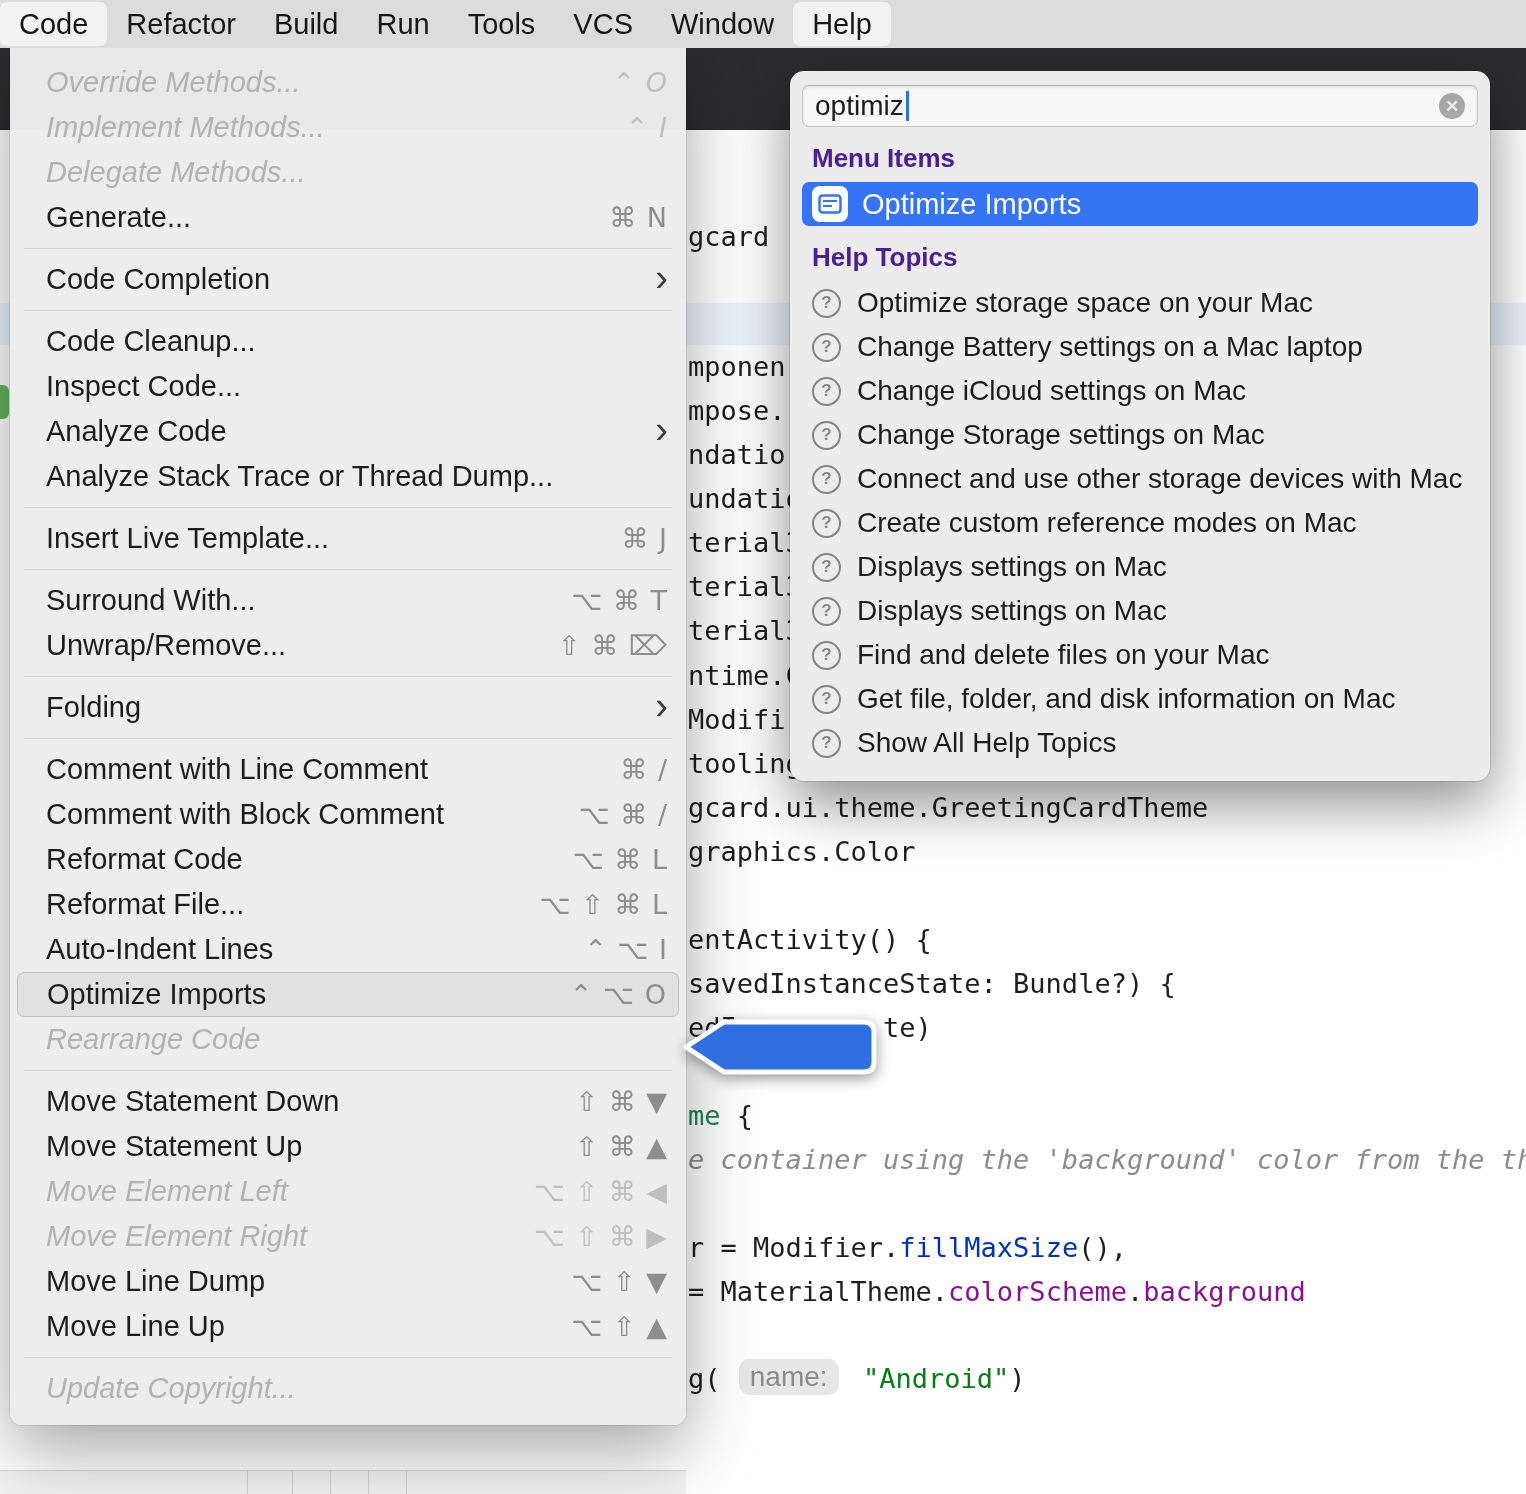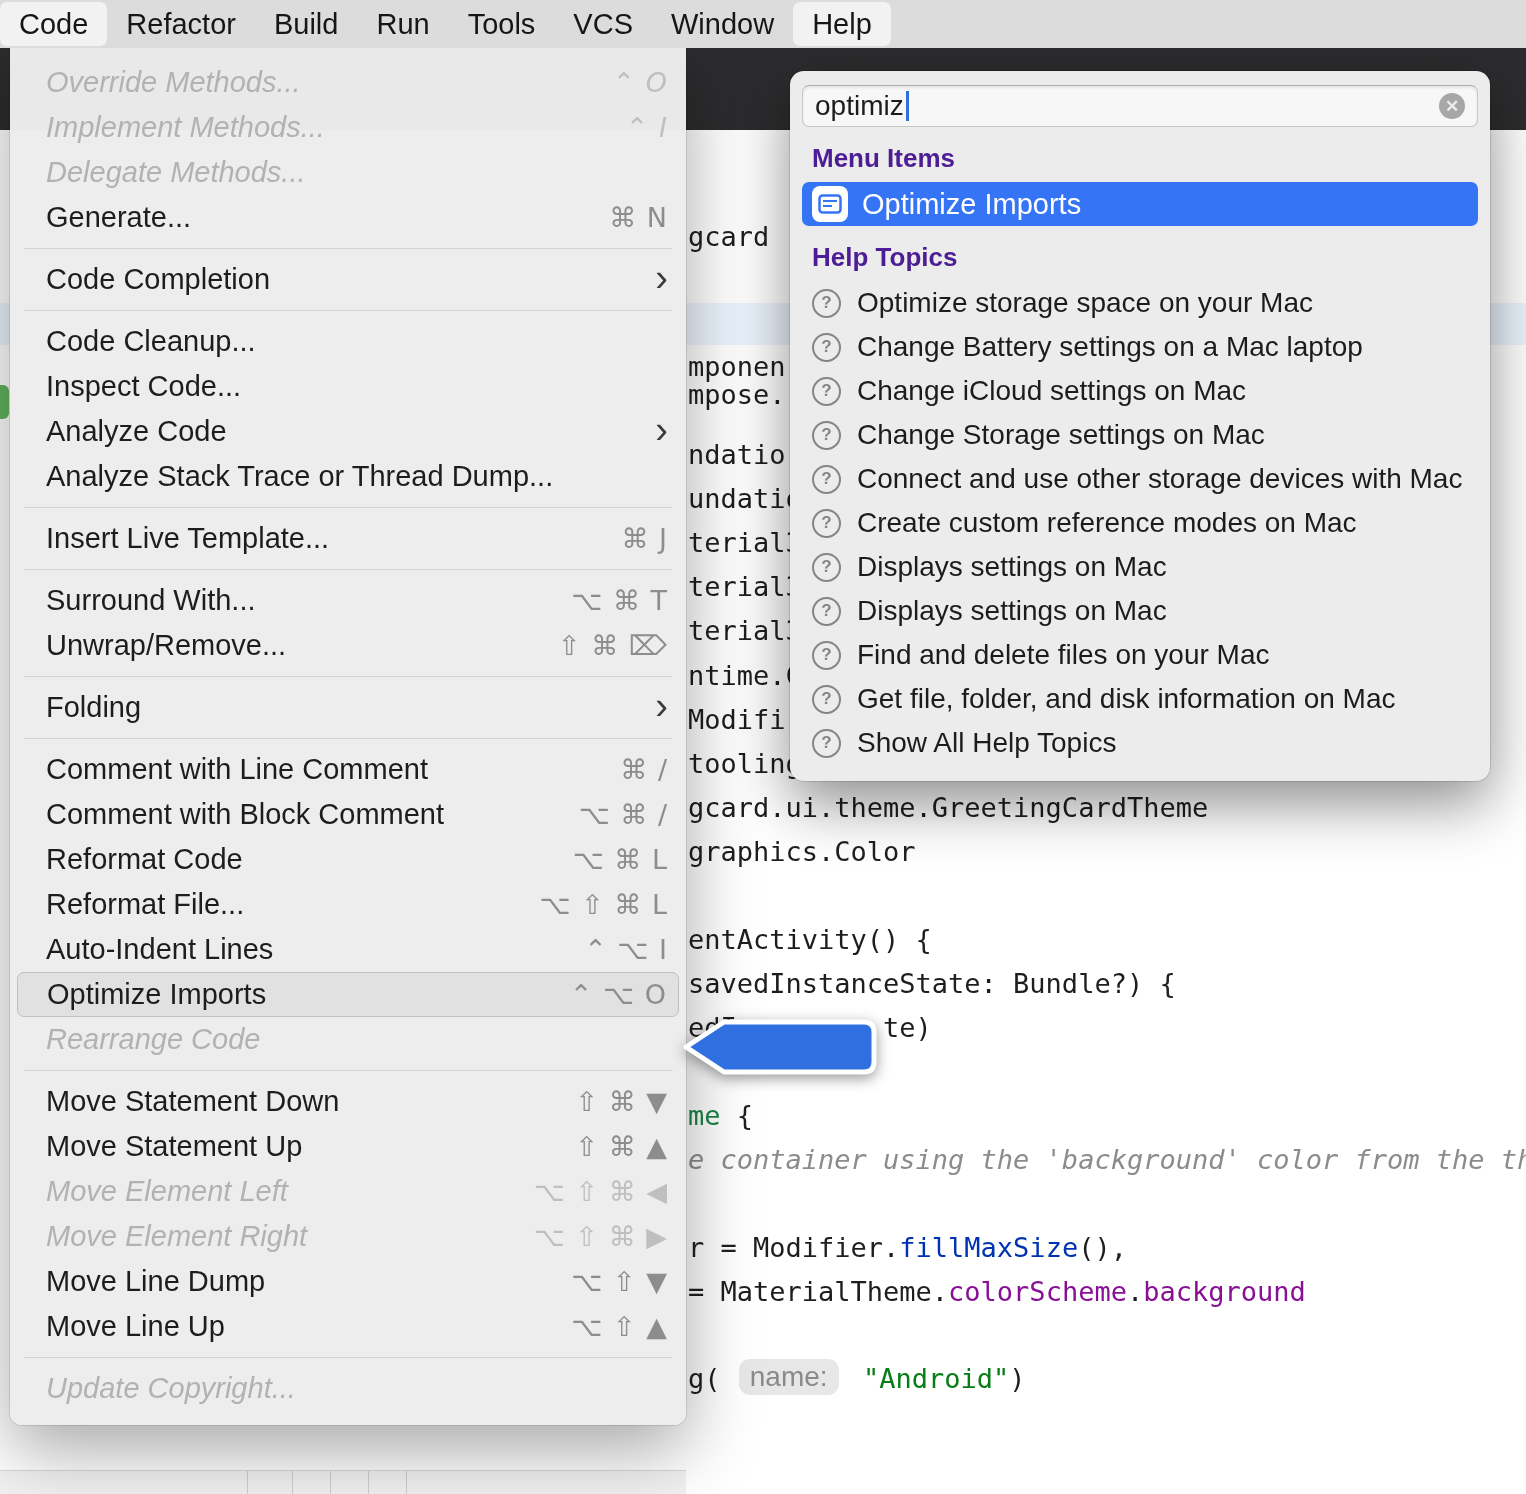--- a/index.html
+++ b/index.html
@@ -78,21 +78,21 @@
 <body>
 
 <div class="titlebar"></div>
 
 <div class="editor"></div>
 <div class="caret-line"></div>
 <div class="green-sliver"></div>
 
 <div class="cl" style="top:220px"><span>gcard</span></div>
 <div class="cl" style="top:350px"><span>mponen</span></div>
-<div class="cl" style="top:378px"><span>mpose.</span></div>
+<div class="cl" style="top:394px"><span>mpose.</span></div>
 <div class="cl" style="top:438px"><span>ndatio</span></div>
 <div class="cl" style="top:482px"><span>undatio</span></div>
 <div class="cl" style="top:526px"><span>terial3</span></div>
 <div class="cl" style="top:570px"><span>terial3</span></div>
 <div class="cl" style="top:614px"><span>terial3</span></div>
 <div class="cl" style="top:659px"><span>ntime.C</span></div>
 <div class="cl" style="top:703px"><span>Modifi</span></div>
 <div class="cl" style="top:747px"><span>tooling.preview.</span><span class="ol">Preview</span></div>
 <div class="cl" style="top:791px"><span>gcard.ui.theme.GreetingCardTheme</span></div>
 <div class="cl" style="top:835px"><span>graphics.Color</span></div>

